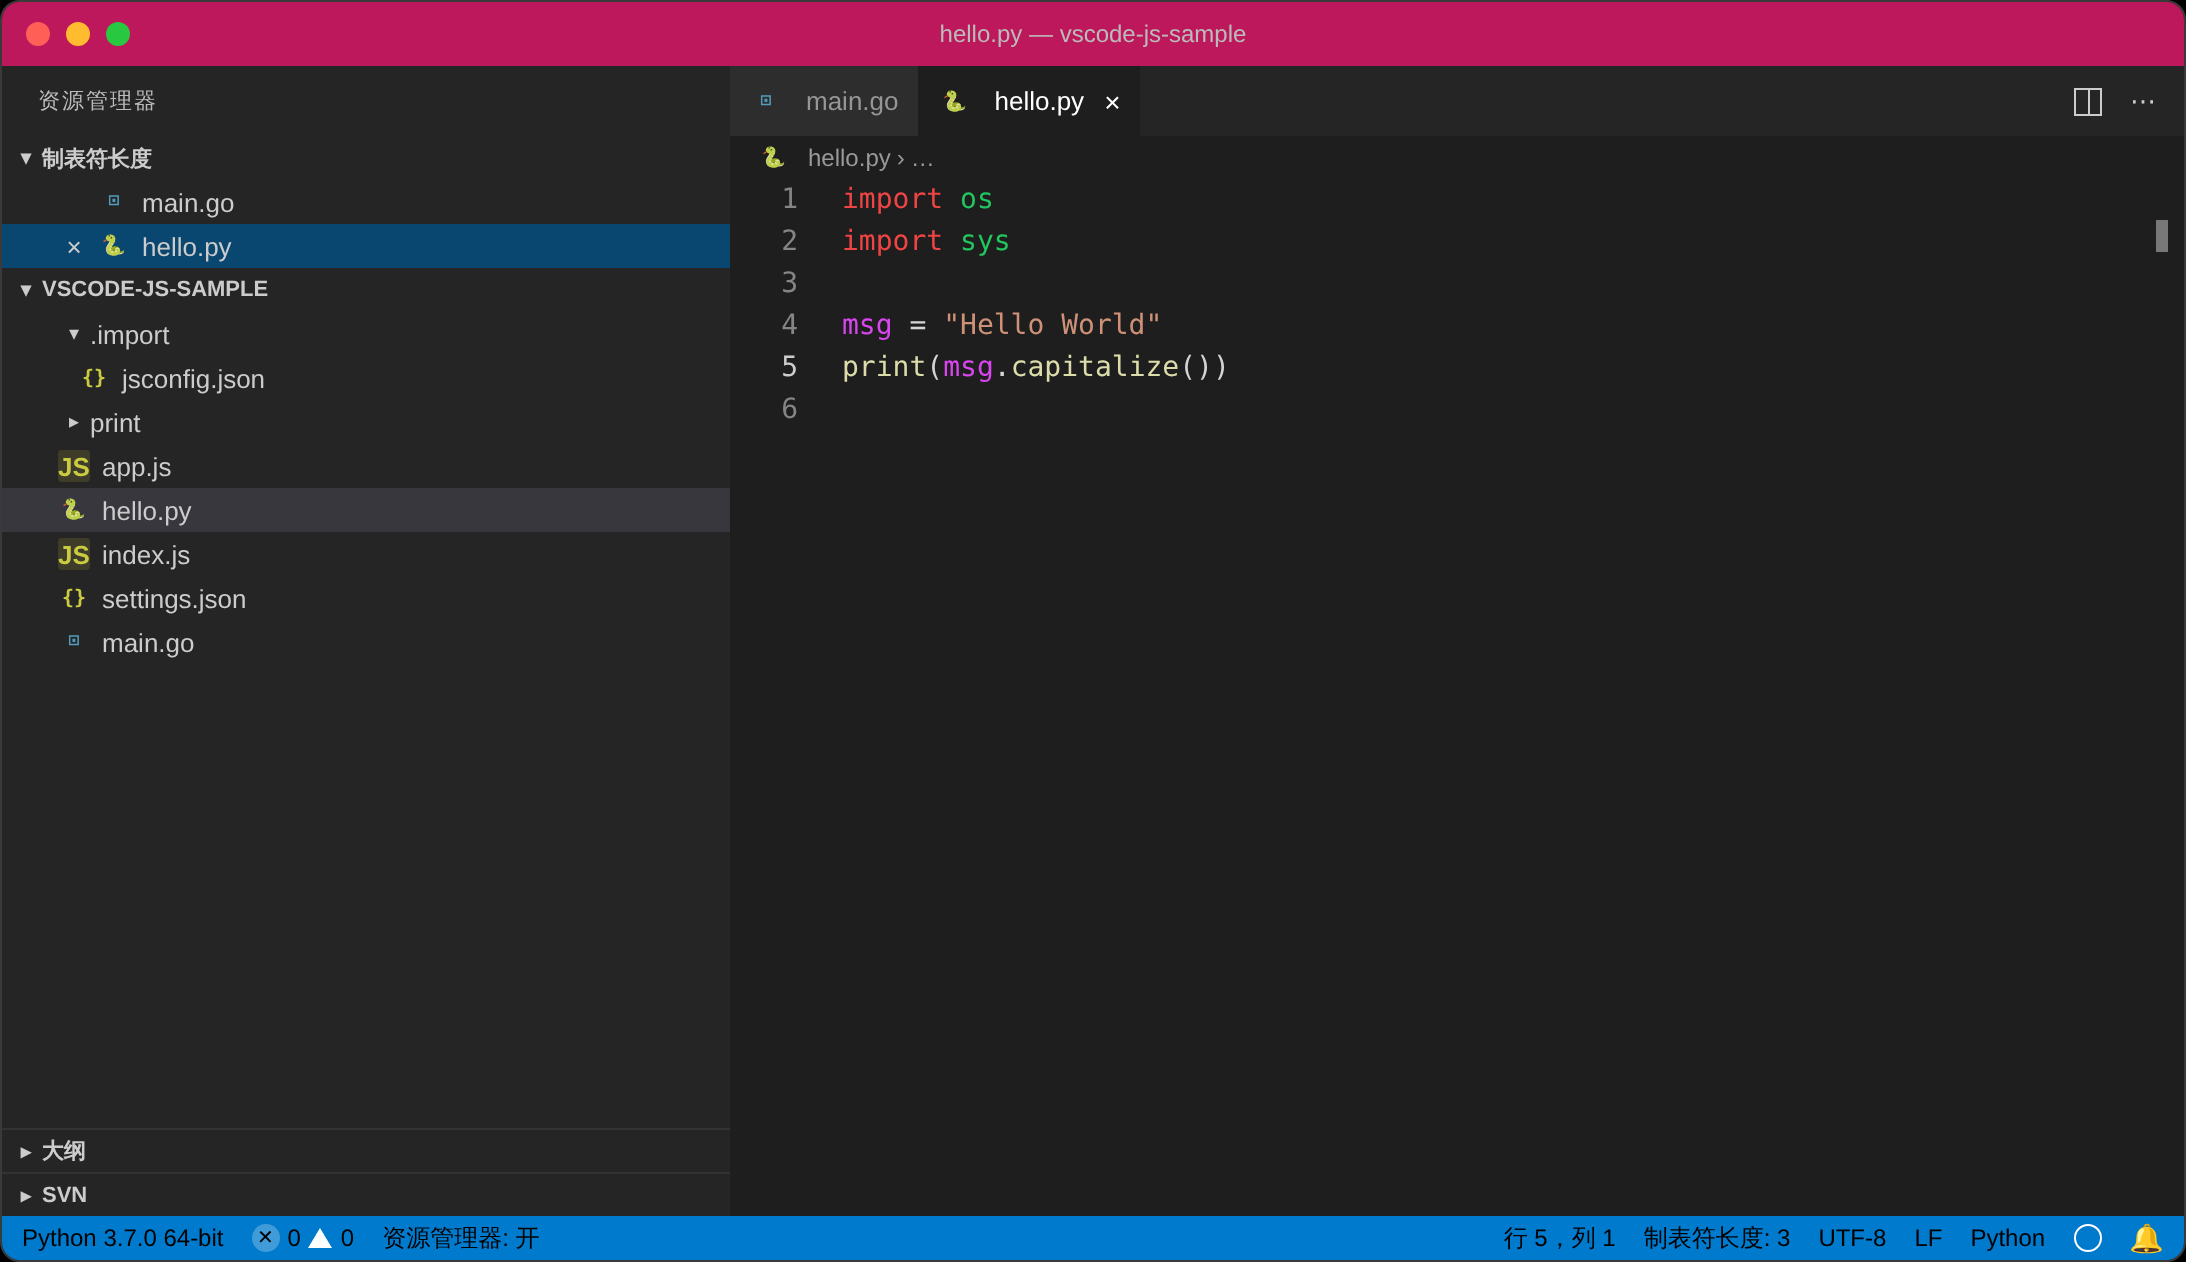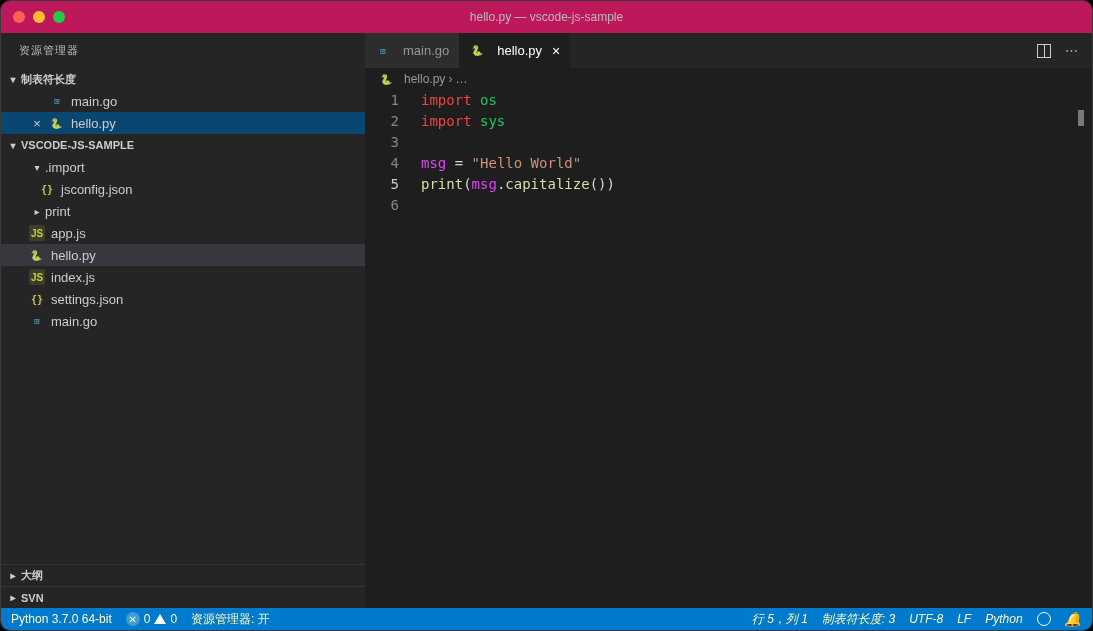--- a/index.html
+++ b/index.html
@@ -18,43 +18,43 @@
 .sb-section-hdr { height: 22px; display: flex; align-items: center; padding-left: 4px; font-size: 11px; font-weight: bold; color: #ccc; cursor: pointer;}
 .chev { display:inline-block; width: 16px; text-align:center; font-size: 10px; color: #ccc;}
 .sb-item { height: 22px; display:flex; align-items:center; padding-left: 18px; color:#ccc; font-size:13px; cursor:pointer;}
 .sb-item.indent1 { padding-left: 28px; }
 .sb-item.indent2 { padding-left: 38px; }
 .sb-item.active { background: #37373d; }
 .sb-item.active2 { background: #094771; }
 .fi { width: 16px; height:16px; margin-right:6px; display:inline-flex; align-items:center; justify-content:center; font-size:10px; font-weight:bold; border-radius:2px;}
 .fi.go { color: #519aba; font-family: monospace; font-size:9px;}
 .fi.py { color: #519aba; }
-.fi.js { color: #cbcb41; background: rgba(203,203,65,0.15); font-size:10px;}
+.fi.js { color: #cbcb41; background: rgba(203,203,65,0.15); font-size:13px;}
 .fi.json { color: #cbcb41; font-family: monospace;}
 .close-x { width: 16px; text-align: center; color: #ccc; font-size: 13px; margin-right:4px;}
 .folder-label { font-size:11px; font-weight:bold;}
 .sb-bottom { margin-top:auto; }
 .sb-bottom .sb-section-hdr { border-top: 1px solid #333; }
 .editor-area { flex:1; display:flex; flex-direction:column; background:#1e1e1e; min-width:0;}
 .tab-row { height:35px; background:#252526; display:flex; align-items:stretch;}
 .tab { display:flex; align-items:center; padding:0 10px; background:#2d2d2d; color:#969696; font-size:13px; cursor:pointer; gap:6px;}
 .tab.active{ background:#1e1e1e; color:#fff;}
 .tab .close { font-size:14px; margin-left:4px;}
 .tab-actions{ margin-left:auto; display:flex; align-items:center; gap:14px; padding-right:14px; color:#ccc;}
 .breadcrumb{ height:22px; display:flex; align-items:center; padding-left:14px; color:#999; font-size:12px; gap:3px;}
 .code-area{ flex:1; display:flex; font-family: Menlo, Consolas, monospace; font-size:14px; line-height:21px; position:relative;}
 .gutter{ width:56px; text-align:right; padding-right:22px; color:#858585; user-select:none;}
 .gutter .ln.current{ color:#ccc;}
 .code { flex:1; color:#d4d4d4; white-space:pre;}
 .kw{ color:#ef4444;} .mod{ color:#22c55e;} .var{ color:#d946ef;} .str{ color:#ce9178;} .fn{ color:#dcdcaa;}
 .minimap{ position:absolute; right:0; top:0; width:16px; height:100%; }
 .mm-mark{ position:absolute; right:8px; top:20px; width:6px; height:16px; background:rgba(255,255,255,0.4);}
-.statusbar{ height:22px; background:#007acc; color:#fef9c3; display:flex; align-items:center; font-size:12px; padding:0 10px; gap:14px;text-align:center;}
+.statusbar{ height:22px; background:#007acc; color:#000000; display:flex; align-items:center; font-size:12px; padding:0 10px; gap:14px;text-align:center;}
 .sb-left,.sb-right{ display:flex; align-items:center; gap:14px;}
-.sb-right{ margin-left:auto;font-style:italic;}
+.sb-right{ margin-left:auto;}
 .sb-item-b{ display:flex; align-items:center; gap:4px; cursor:pointer;}
 .circ{ display:inline-flex; width:14px; height:14px; border-radius:50%; background:rgba(255,255,255,0.25); align-items:center; justify-content:center; font-size:10px;}
 .tri{ display:inline-block; width:0; height:0; border-left:6px solid transparent; border-right:6px solid transparent; border-bottom:10px solid #fff;}
 .smile{ width:14px; height:14px; border:1.5px solid #fff; border-radius:50%; position:relative;}
 .bell{ font-size:14px;}
 .tab-icon-box{ width:14px; height:14px; border:1px solid #ccc; position:relative;}
 .tab-icon-box:before{ content:""; position:absolute; left:6px; top:0; bottom:0; width:1px; background:#ccc;}
 </style>
 </head>
 <body>

